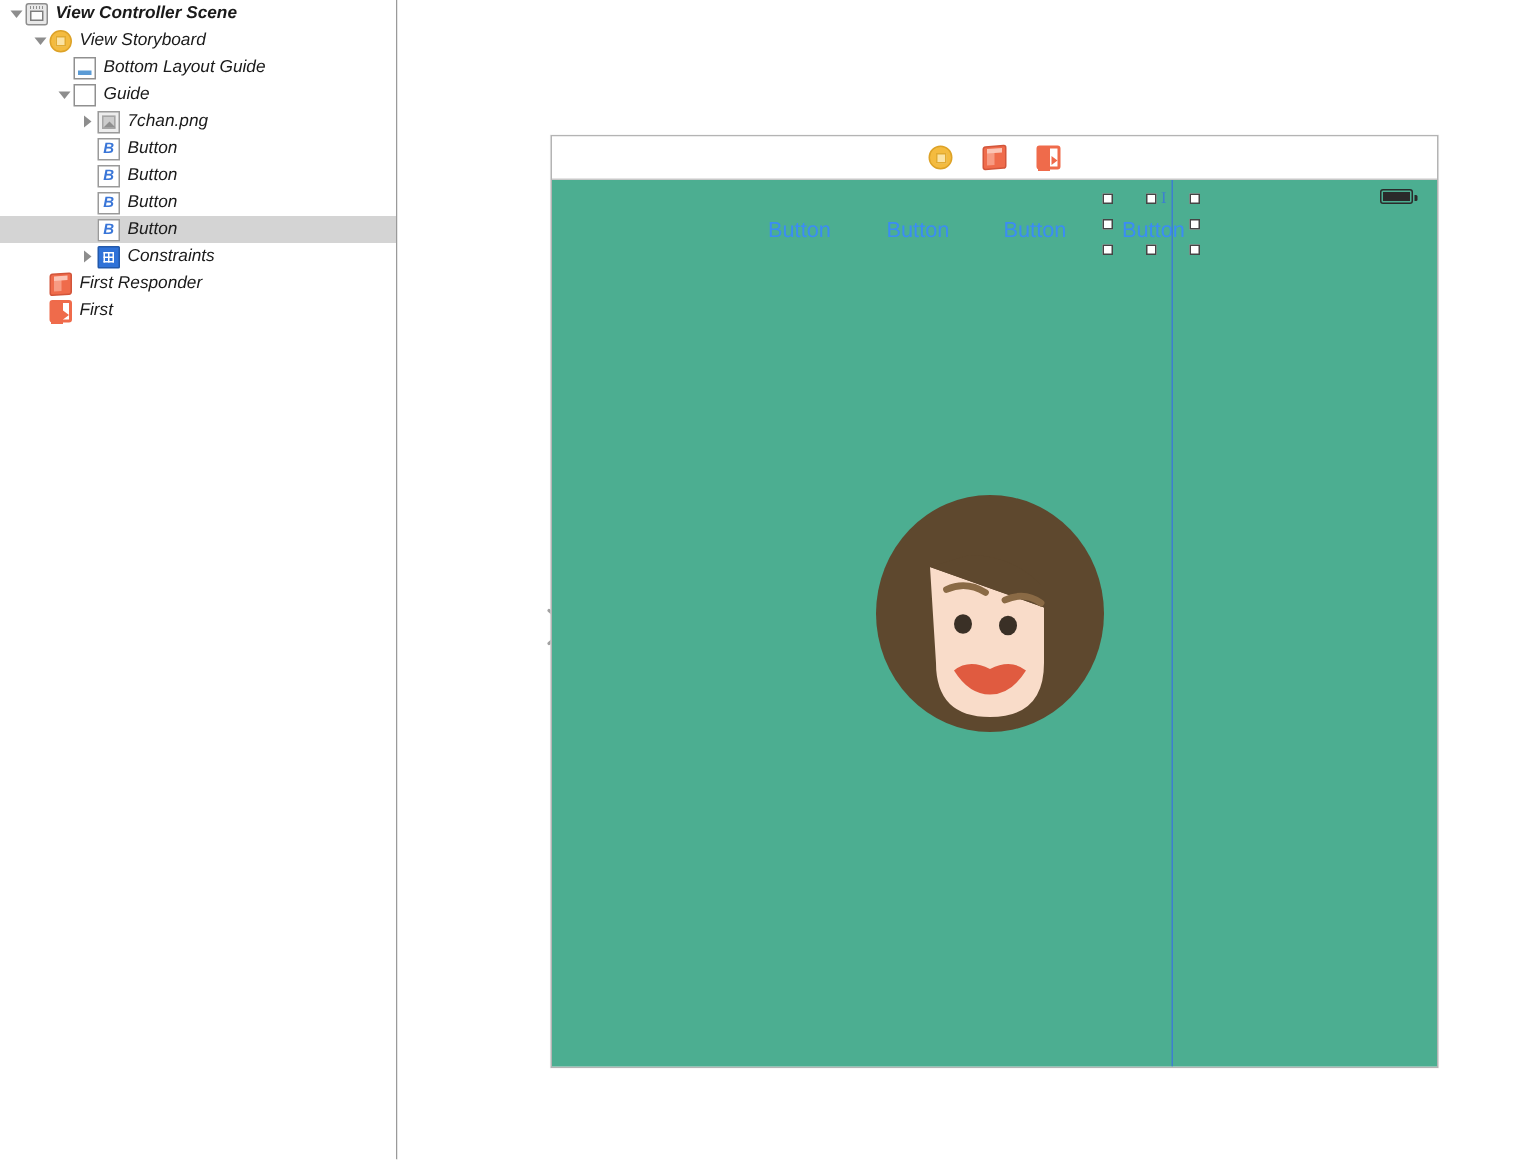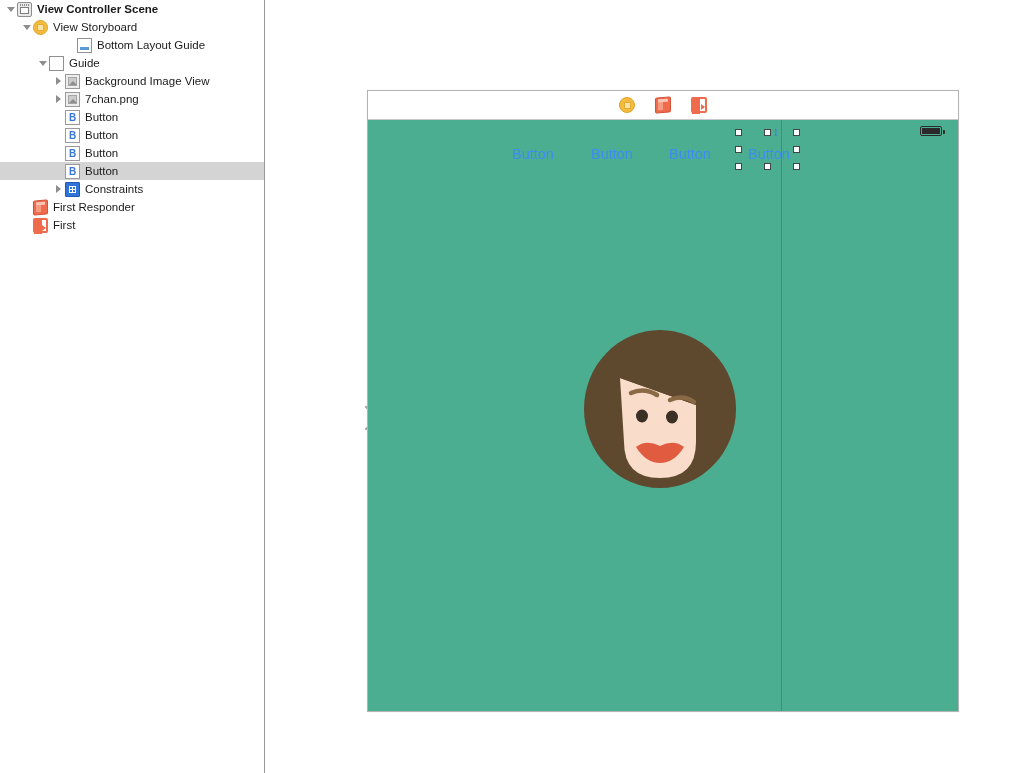--- a/index.html
+++ b/index.html
@@ -17,20 +17,21 @@
   }
 
   
   #outline-panel {
     position: absolute;
     left: 0; top: 0;
     width: 264px;
     height: 773px;
     background: #ffffff;
     overflow: hidden;
+    font-style: italic;
   }
   #outline-divider {
     position: absolute;
     left: 264px; top: 0;
     width: 1px;
     height: 773px;
     background: #9a9a9a;
   }
   .row {
     position: relative;
@@ -454,34 +455,29 @@
     <div class="row bold" style="padding-left: 6px;">
       <span class="disc down"></span>
       <span class="ico ico-scene"></span>
       <span class="rowlabel">View Controller Scene</span>
     </div>
     <div class="row" style="padding-left: 22px;">
       <span class="disc down"></span>
       <span class="ico ico-vc"></span>
       <span class="rowlabel">View Storyboard</span>
     </div>
-    <div class="row" style="padding-left: 38px; margin-left: 28px;">
+    <div class="row" style="padding-left: 38px;">
       <span class="disc"></span>
       <span class="ico ico-guide-bottom"></span>
       <span class="rowlabel">Bottom Layout Guide</span>
     </div>
     <div class="row" style="padding-left: 38px;">
       <span class="disc down"></span>
       <span class="ico ico-view"></span>
       <span class="rowlabel">Guide</span>
-    </div>
-    <div class="row" style="padding-left: 54px;">
-      <span class="disc right"></span>
-      <span class="ico ico-image"></span>
-      <span class="rowlabel">Background Image View</span>
     </div>
     <div class="row" style="padding-left: 54px;">
       <span class="disc right"></span>
       <span class="ico ico-image"></span>
       <span class="rowlabel">7chan.png</span>
     </div>
     <div class="row" style="padding-left: 54px;">
       <span class="disc"></span>
       <span class="ico ico-button">B</span>
       <span class="rowlabel">Button</span>

